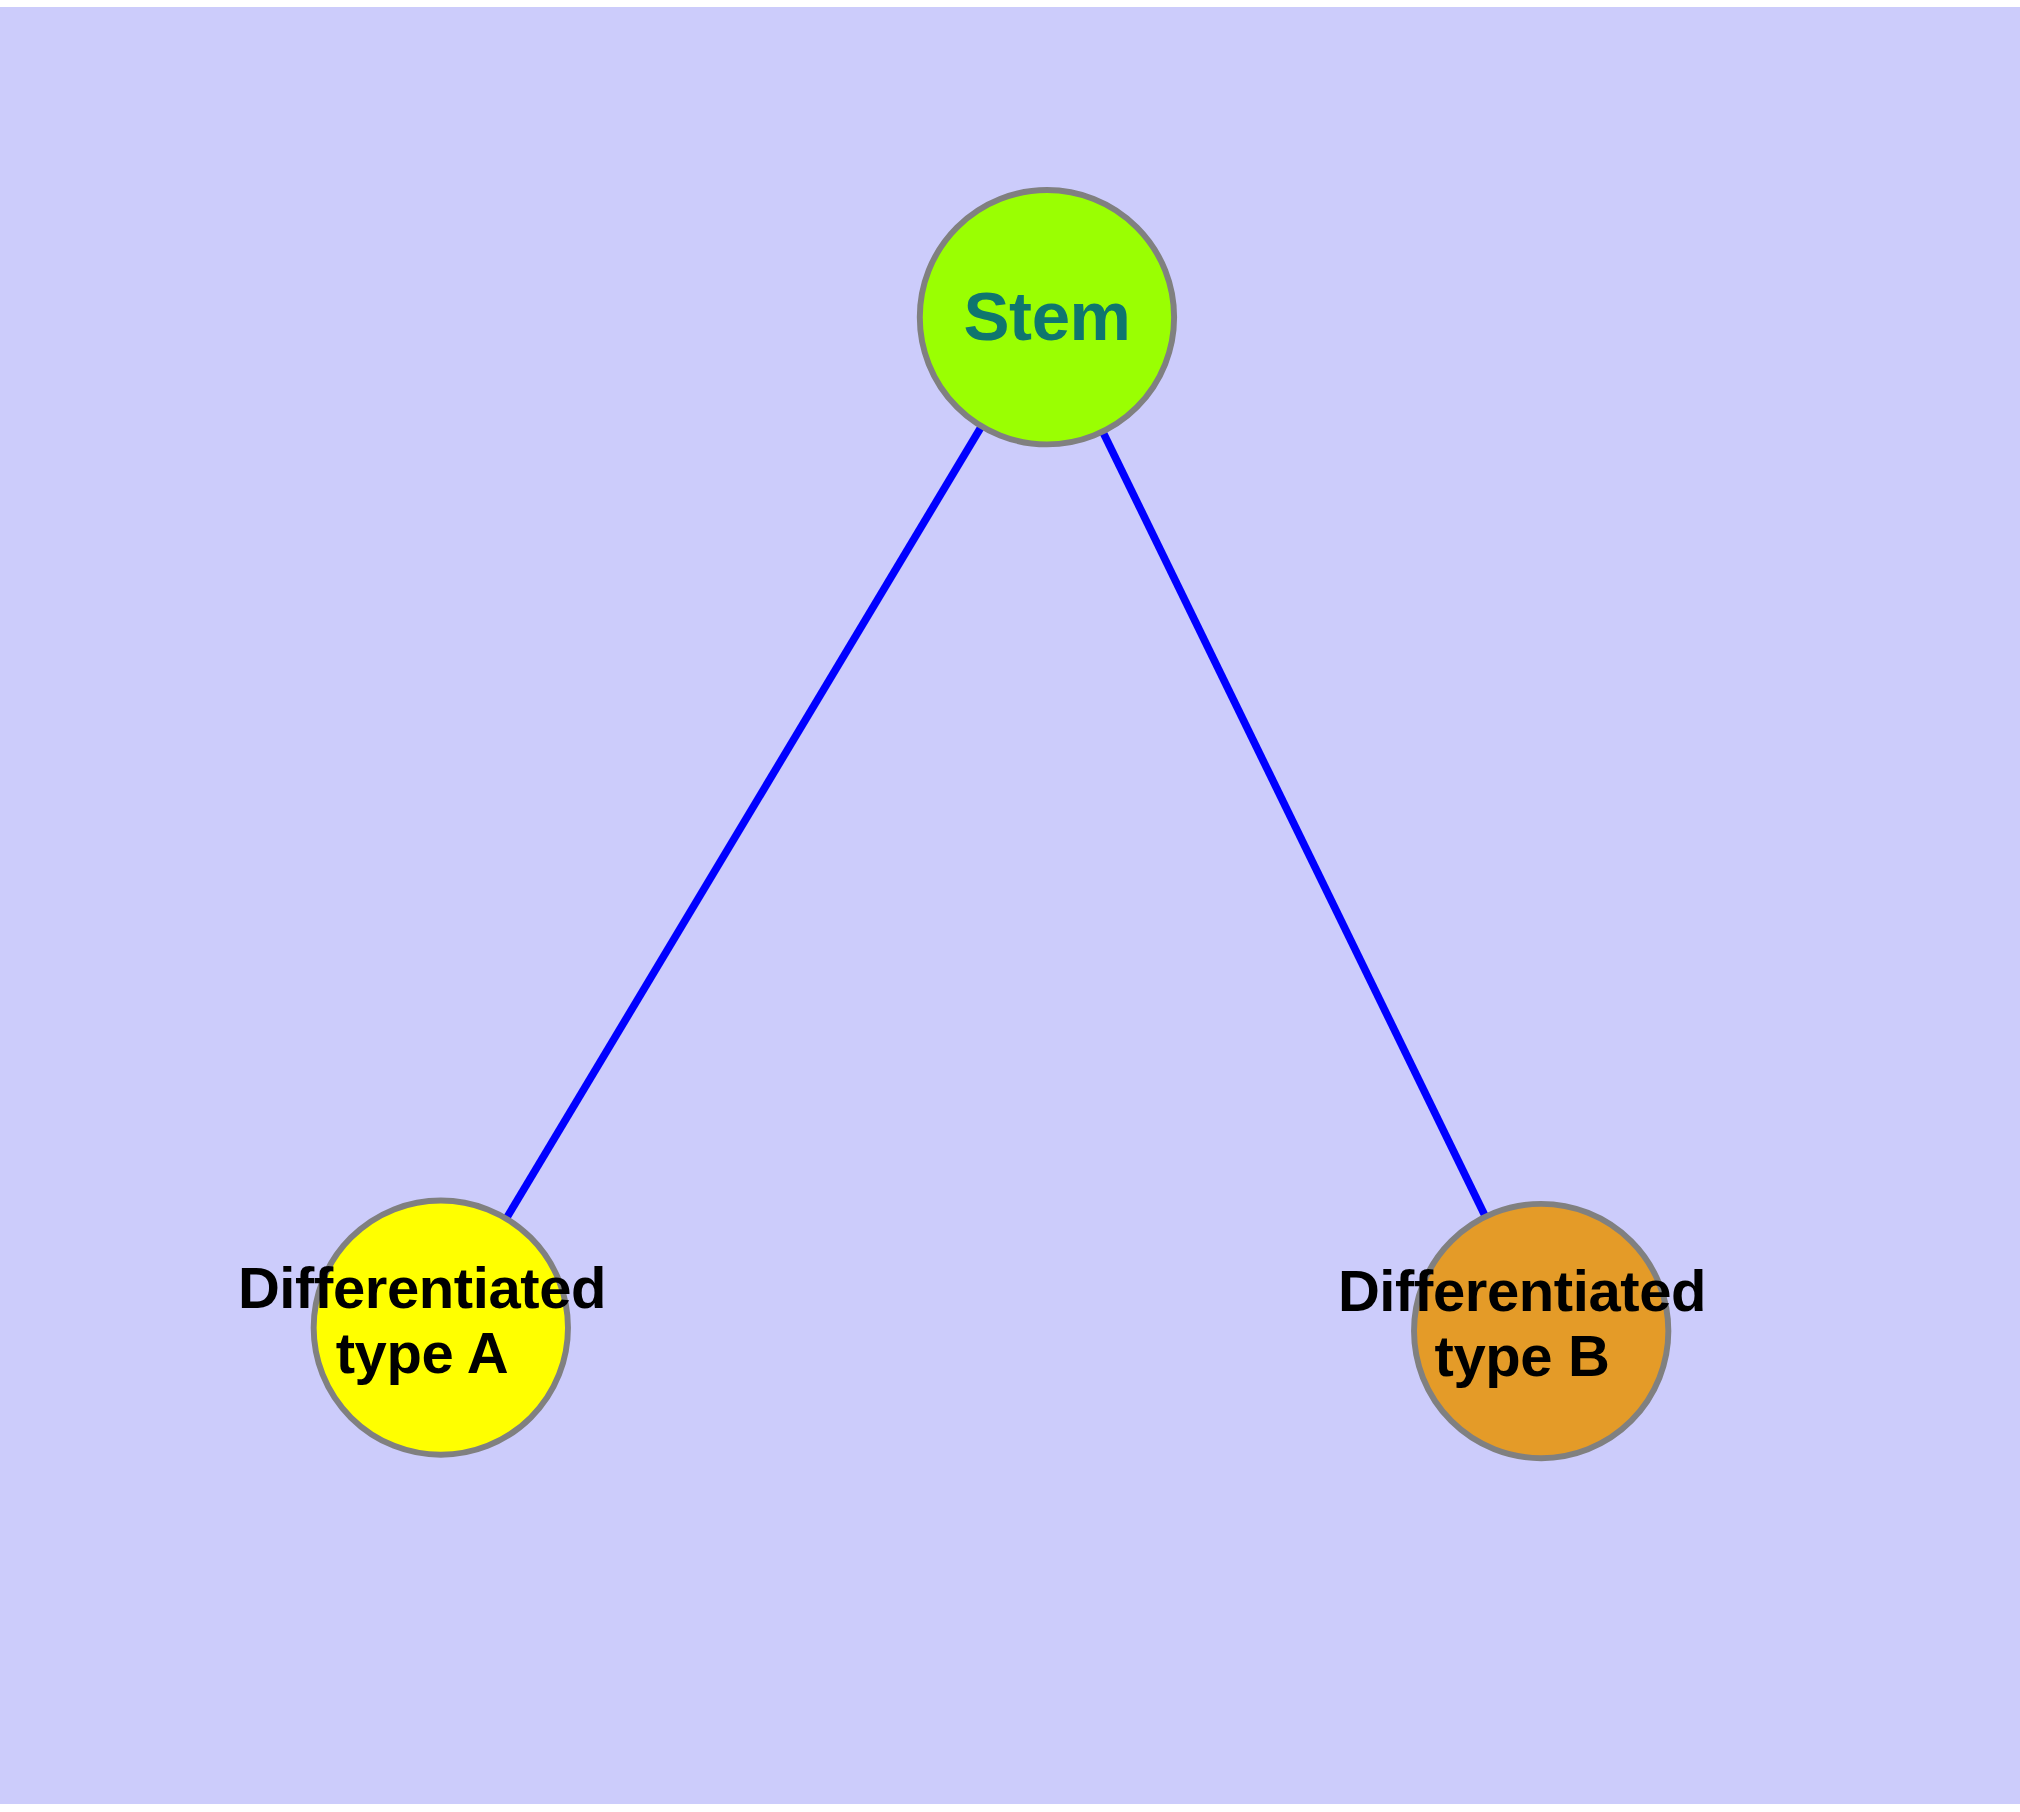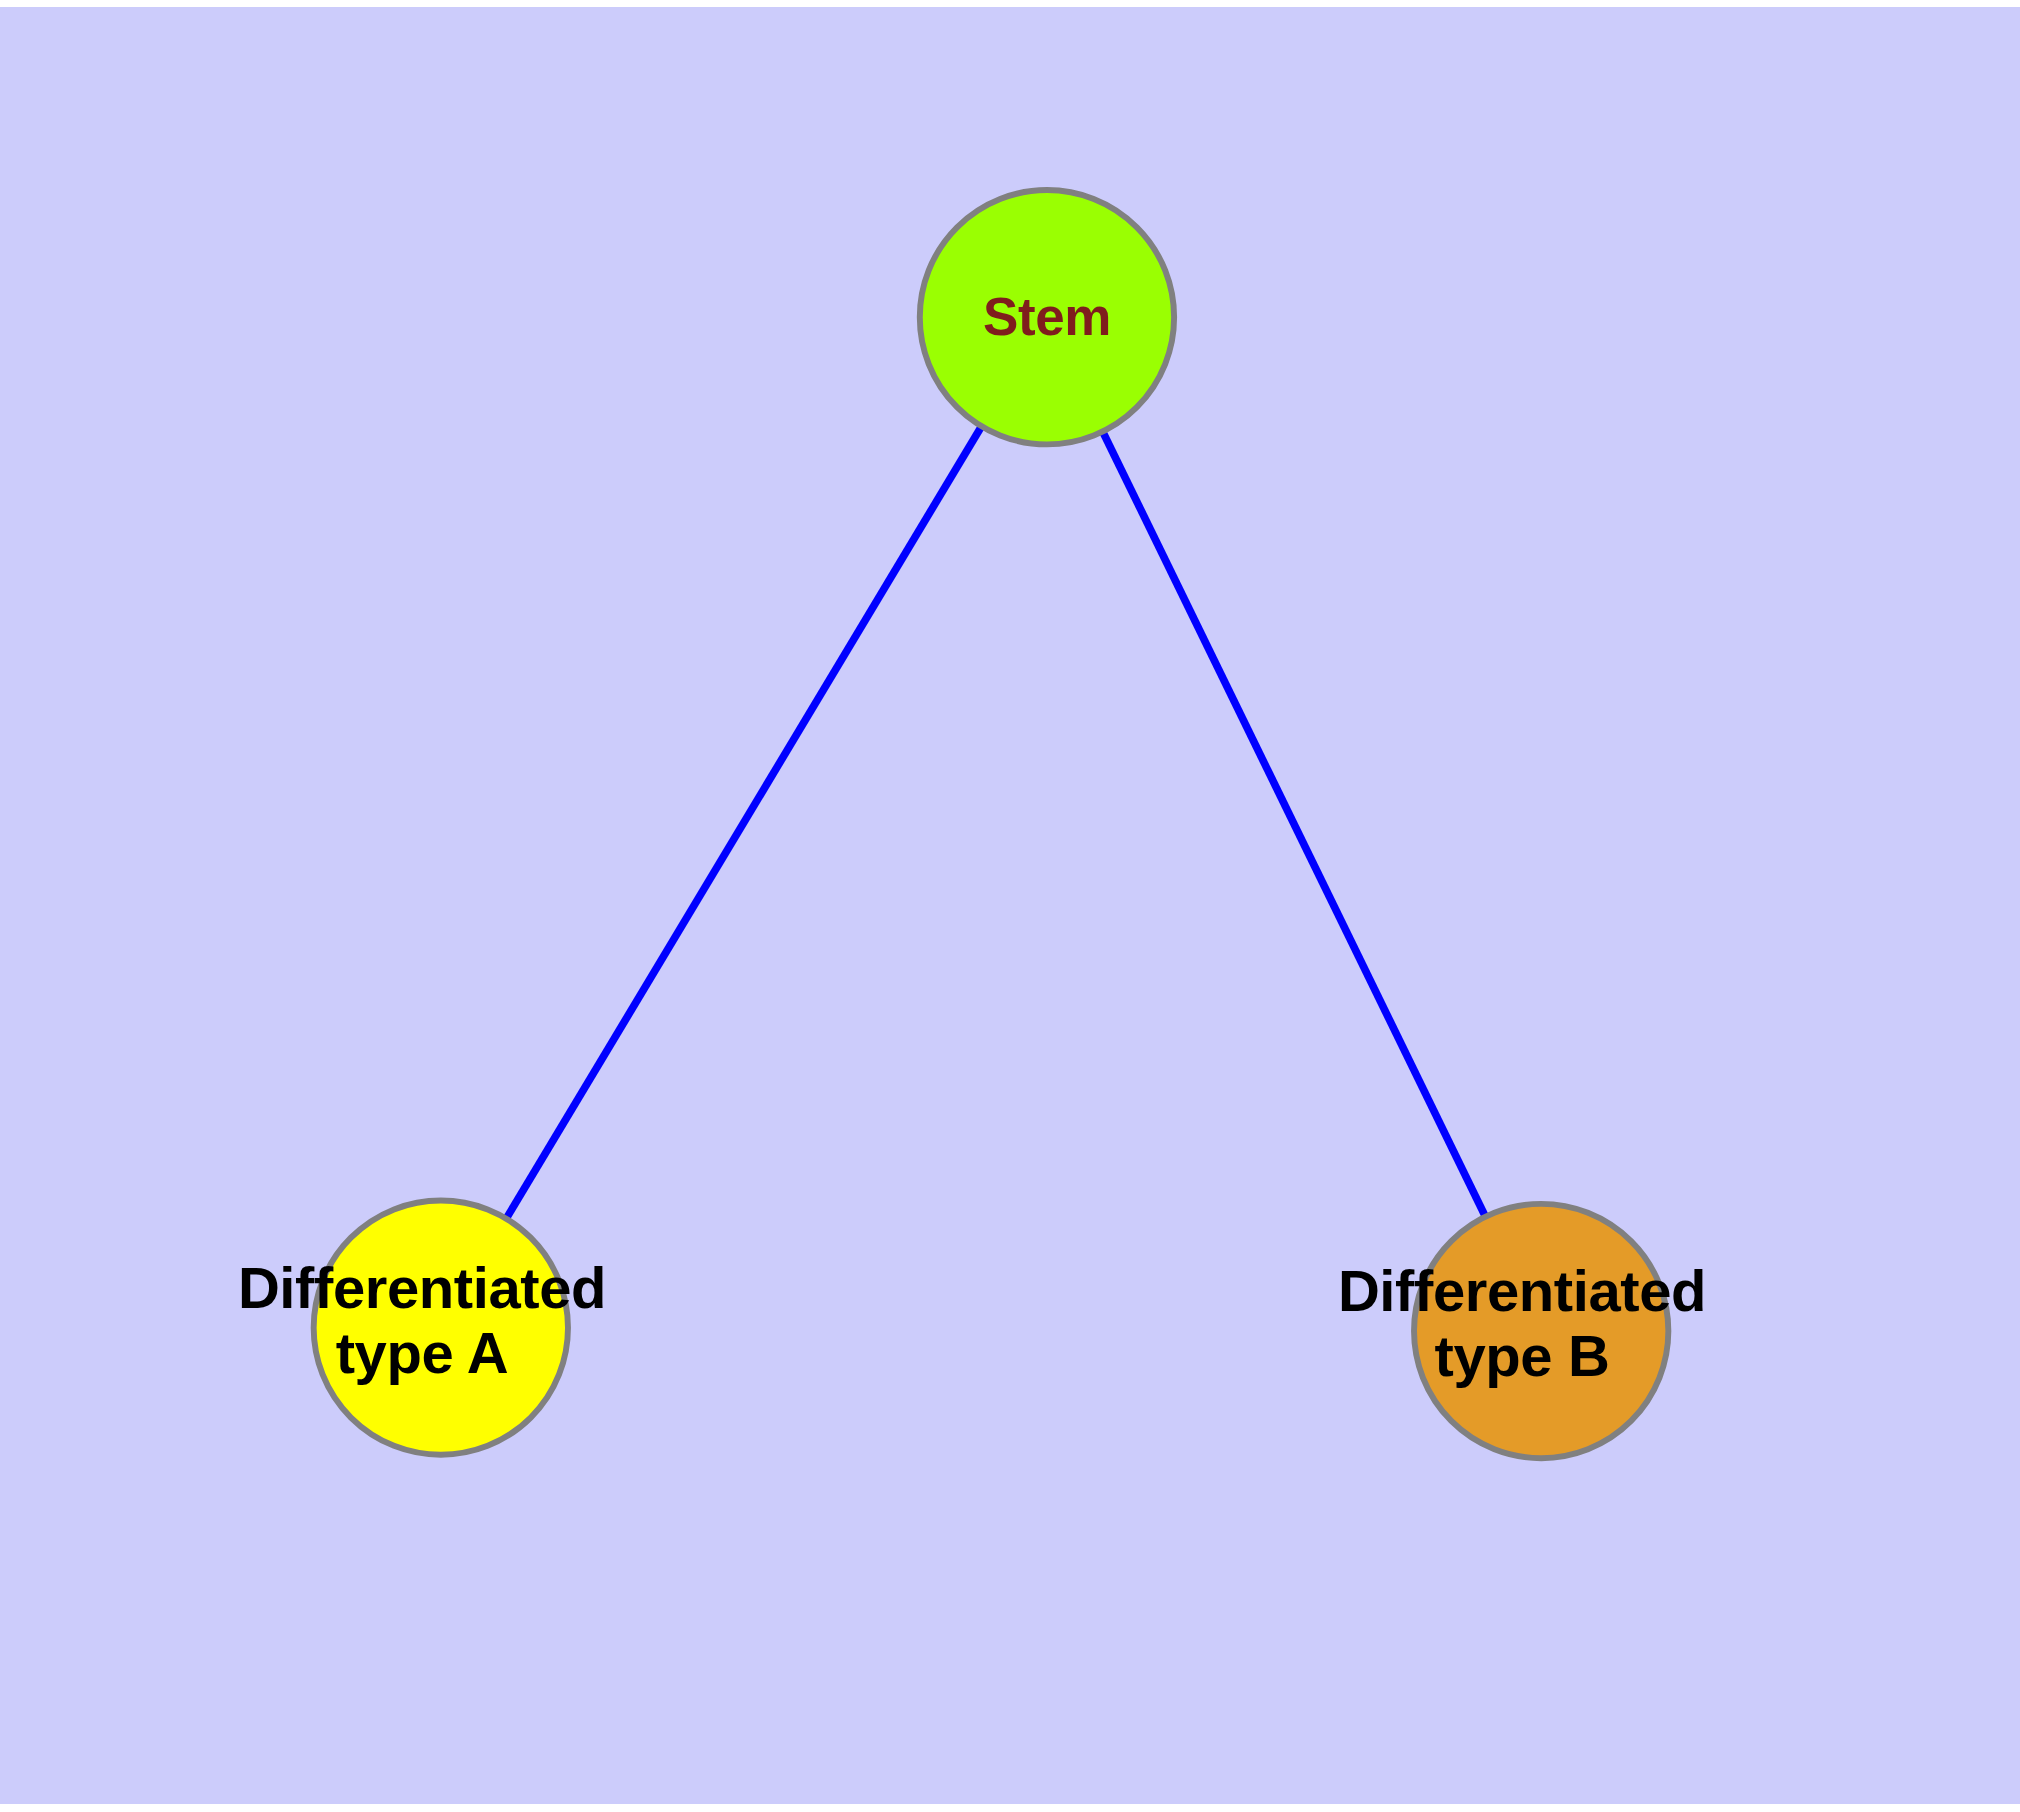--- a/index.html
+++ b/index.html
@@ -57,21 +57,21 @@
         <line id="edge0" x1="1235" y1="366" x2="520" y2="1558" stroke="#0000ff" stroke-width="9" stroke-linecap="butt"></line>
         <line id="edge1" x1="1235" y1="366" x2="1818" y2="1562" stroke="#0000ff" stroke-width="9" stroke-linecap="butt"></line>
       </g>
       <g>
         <circle id="node0" cx="1235" cy="366" r="150" fill="#9aff02" stroke="#808080" stroke-width="7"></circle>
         <circle id="node1" cx="520" cy="1558" r="150" fill="#ffff00" stroke="#808080" stroke-width="7"></circle>
         <circle id="node2" cx="1818" cy="1562" r="150" fill="#e49b28" stroke="#808080" stroke-width="7"></circle>
       </g>
     </svg>
 
-    <div class="node-label label-stem" id="label0" style="left: 1047px; top: 310px; font-size: 53px; color: #7f1d1d;">Stem</div>
+    <div class="node-label label-stem" id="label0" style="left: 1047px; top: 310px; font-size: 69px; color: #0f766e;">Stem</div>
 
     <div class="node-label label-branch" id="label1" style="left: 422px; top: 1314px; font-size: 58px; color: rgb(0, 0, 0);">Differentiated
 type A</div>
 
     <div class="node-label label-branch" id="label2" style="left: 1522px; top: 1317px; font-size: 58px; color: rgb(0, 0, 0);">Differentiated
 type B</div>
 
   </div>
 </div>
 

